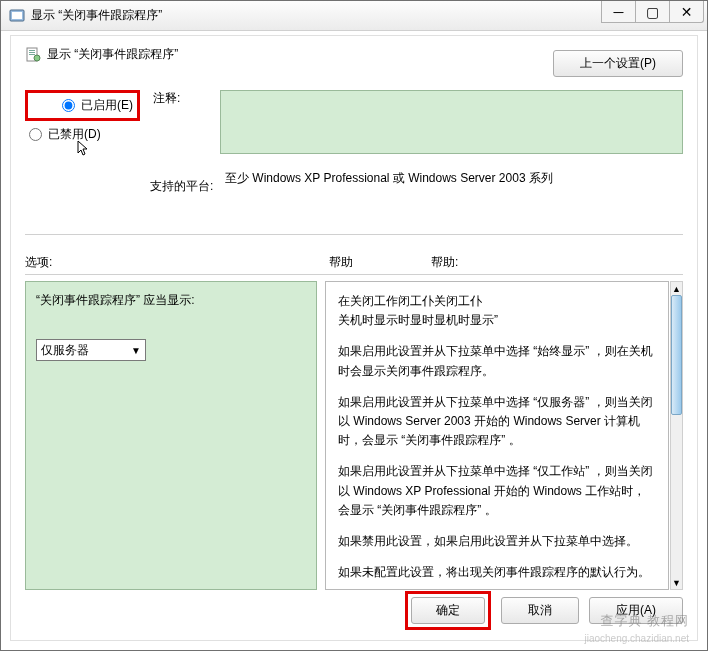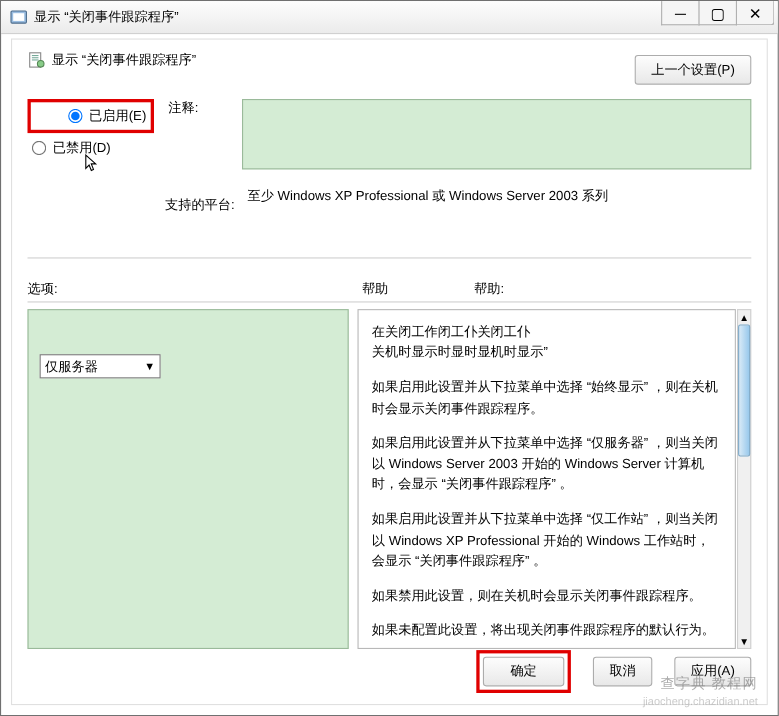--- a/index.html
+++ b/index.html
@@ -11,21 +11,21 @@
 .title-text { font-size: 12px; }
 .win-buttons { position: absolute; right: 3px; top: 0; display: flex; }
 .win-btn { width: 35px; height: 22px; border: 1px solid #b0b0b0; border-top:none; background: #f5f5f5; margin-left: -1px; display:flex; align-items:center; justify-content:center; font-size:14px; font-family:Arial; }
 .win-btn.close{border-bottom-right-radius:3px;}
 .content { position: absolute; left: 9px; right: 9px; top: 34px; bottom: 9px; background: #fff; border: 1px solid #e0e0e0; }
 .header-row { padding: 10px 14px 8px 14px; display: flex; align-items: center; }
 .header-icon { width: 16px; height: 16px; margin-right: 6px; }
 .header-icon svg{width:16px;height:16px;}
 .header-title { font-size: 12px; }
 .nav-buttons { position: absolute; right: 14px; top: 14px; display: flex; gap: 8px; }
-.btn { background: linear-gradient(to bottom, #fdfdfd, #e8e8e8); border: 1px solid #acacac; border-radius: 3px; padding: 4px 14px; font-size: 12px; font-family: inherit; cursor: default; }
+.btn { background: linear-gradient(to bottom, #fdfdfd, #e8e8e8); border: 1px solid #acacac; border-radius: 3px; padding: 4px 26px; font-size: 12px; font-family: inherit; cursor: default; }
 .top-section { position: absolute; left: 14px; right: 14px; top: 48px; height: 138px; }
 .radio-col { position: absolute; left: 0; top: 6px; width: 115px; }
 .radio-row { display: flex; align-items: center; padding: 5px 4px; }
 .radio-row input { margin-right: 6px; }
 .red-highlight { border: 3px solid #e00000; padding: 2px 4px; }
 .cursor-arrow{position:absolute;left:52px;top:50px;pointer-events:none;}
 .cursor-arrow svg{width:14px;height:18px;}
 .annot-label { position: absolute; left: 128px; top: 6px; }
 .annot-box { position: absolute; left: 195px; right: 0; top: 6px; height: 64px; background: #d4ecd4; border: 1px solid #9aba9a; }
 .platform-label { position: absolute; left: 125px; top: 94px; }
@@ -38,21 +38,21 @@
 .dropdown .dd-arrow{font-size:10px;}
 .help-label-pos{position:absolute;left:318px;top:218px;}
 .help-col-label{position:absolute;left:420px;top:218px;}
 .help-panel { position: absolute; left: 314px; right: 28px; top: 245px; bottom: 50px; background: #fff; border: 1px solid #b8b8b8; padding: 10px 12px; overflow: hidden; line-height: 1.6; }
 .help-panel p { margin-bottom: 12px; }
 .vscroll { position: absolute; right: 14px; top: 245px; bottom: 50px; width: 13px; background: #f0f0f0; border: 1px solid #cfcfcf; }
 .vscroll .thumb{position:absolute;left:0;right:0;top:13px;height:120px;background:linear-gradient(to right,#d8eaf7,#99c9ec);border:1px solid #7ba7c7;border-radius:2px;}
 .vscroll .arr{position:absolute;left:0;right:0;height:13px;display:flex;align-items:center;justify-content:center;font-size:9px;}
 .vscroll .arr.up{top:0;}
 .vscroll .arr.down{bottom:0;}
-.bottom-buttons { position: absolute; right: 14px; bottom: 10px; display: flex; gap: 20px; align-items:center;margin-top:10px; }
+.bottom-buttons { position: absolute; right: 14px; bottom: 10px; display: flex; gap: 10px; align-items:center;margin-top:10px; }
 .red-box-ok { border: 3px solid #e00000; padding: 3px; }
 .watermark { position: absolute; right: 18px; bottom: 20px; font-size: 13px; color: rgba(120,120,120,0.6); font-family: Liberation Sans, sans-serif; letter-spacing:1px; pointer-events:none;}
 .wm2{position:absolute;right:18px;bottom:6px;font-size:10px;color:rgba(160,160,160,0.55);font-family:Arial;pointer-events:none;}
 </style>
 </head>
 <body>
 
 <div class="window">
   <div class="titlebar">
     <span class="titlebar-icon">
@@ -114,33 +114,34 @@
 
     <div class="section-labels">
       <span>选项:</span>
     </div>
     <span class="help-label-pos">帮助</span>
     <span class="help-col-label">帮助:</span>
 
     <div class="divider" style="top:238px;"></div>
 
     <div class="options-panel">
+      <div class="options-panel-label">“关闭事件跟踪程序” 应当显示:</div>
       <div class="dropdown">
         <span>仅服务器</span>
         <span class="dd-arrow">▼</span>
       </div>
     </div>
 
     <div class="help-panel">
       <p>在关闭工作闭工仆关闭工仆</p>
       <p style="margin-top:-12px;">关机时显示时显时显机时显示”</p>
       <p>如果启用此设置并从下拉菜单中选择 “始终显示” ，则在关机时会显示关闭事件跟踪程序。</p>
       <p>如果启用此设置并从下拉菜单中选择 “仅服务器” ，则当关闭以 Windows Server 2003 开始的 Windows Server 计算机时，会显示 “关闭事件跟踪程序” 。</p>
       <p>如果启用此设置并从下拉菜单中选择 “仅工作站” ，则当关闭以 Windows XP Professional 开始的 Windows 工作站时，会显示 “关闭事件跟踪程序” 。</p>
-      <p>如果禁用此设置，则在关机时会显示关闭事件跟踪程序。</p>
+      <p>如果禁用此设置，如果启用此设置并从下拉菜单中选择。</p>
       <p>如果未配置此设置，将出现关闭事件跟踪程序的默认行为。</p>
 
     </div>
 
     <div class="vscroll">
       <div class="arr up">▲</div>
       <div class="thumb"></div>
       <div class="arr down">▼</div>
     </div>
 

